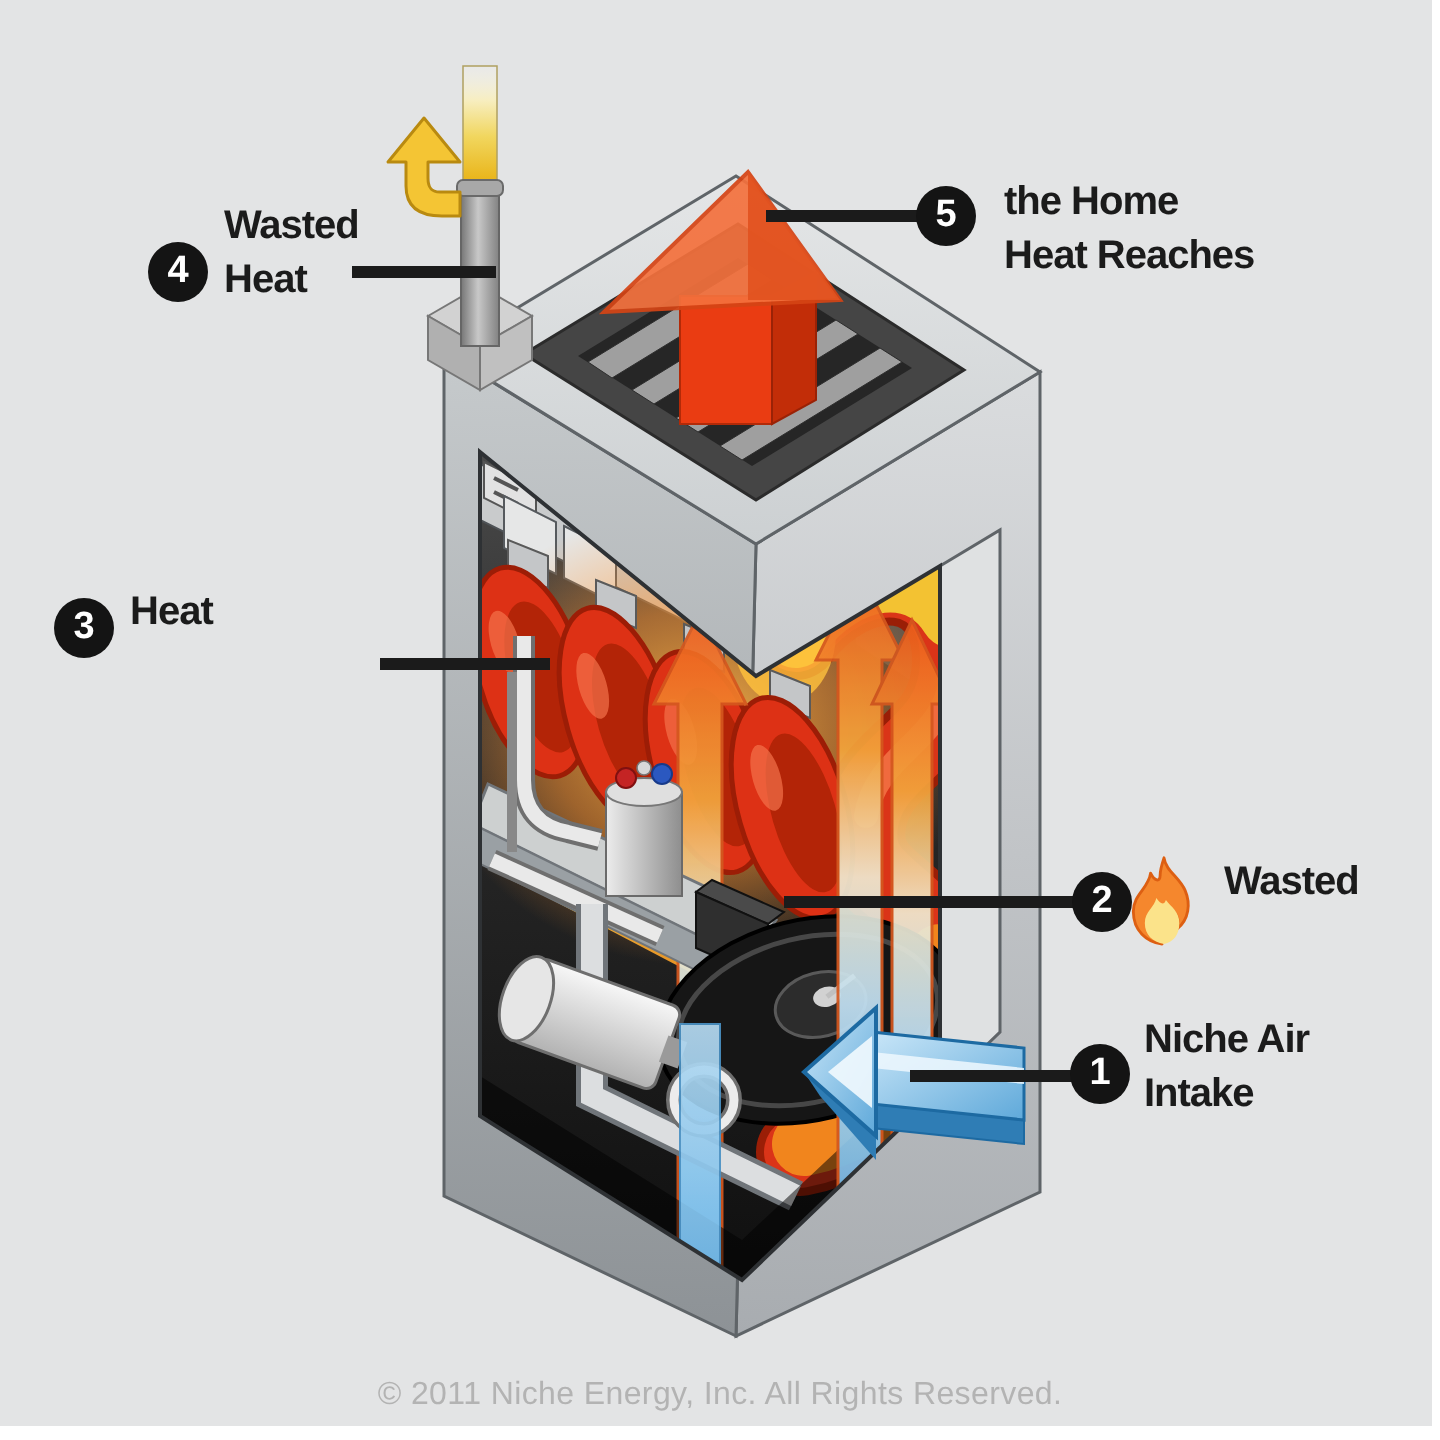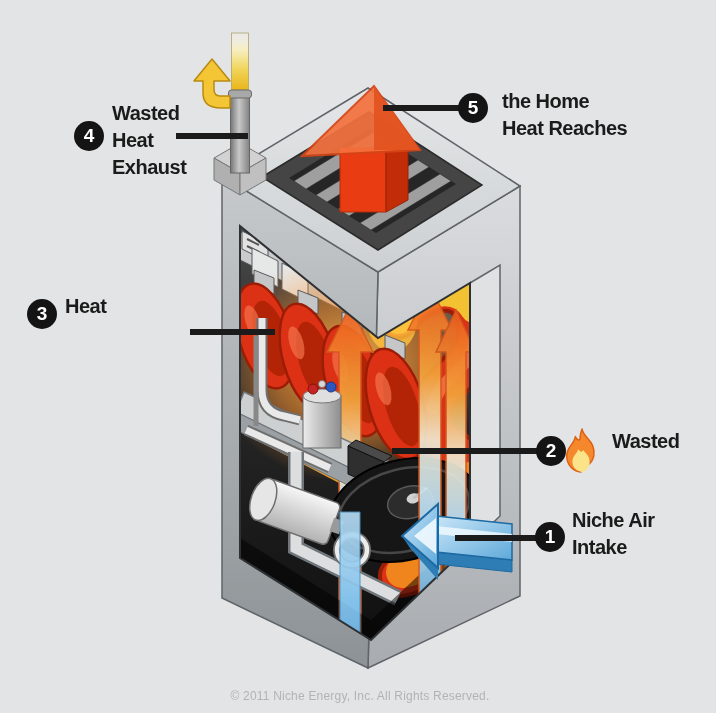--- a/index.html
+++ b/index.html
@@ -7,21 +7,21 @@
          font-family:"Liberation Sans",sans-serif;}
   .art{position:absolute;left:0;top:0;}
   .frame-strip{position:absolute;background:#ffffff;}
   .frame-right{left:716px;top:0;width:4px;height:720px;}
   .frame-bottom{left:0;top:713px;width:720px;height:7px;}
   .badge{position:absolute;width:30px;height:30px;border-radius:50%;background:#141414;
          color:#ffffff;font-weight:700;font-size:19px;line-height:30px;text-align:center;}
   .label{position:absolute;font-weight:700;font-size:20px;line-height:27px;color:#1b1b1b;
          letter-spacing:-0.5px;white-space:nowrap;}
   .copyright{position:absolute;left:0;right:0;top:689px;text-align:center;
-             font-weight:500;font-size:12px;color:#b3b3b3;letter-spacing:0.2px;}
+             font-weight:500;font-size:16px;color:#b3b3b3;letter-spacing:0.2px;}
   .flame{position:absolute;left:562px;top:427px;width:40px;height:46px;}
 </style>
 </head>
 <body>
 
 <div class="stage">
 
   <svg class="art" width="720" height="720" viewBox="0 0 720 720">
     <defs>
       <linearGradient id="gTop" x1="0" y1="0" x2="0" y2="1">
@@ -302,21 +302,20 @@
   </div>
   <div class="label" style="left:612px;top:428px">
     <div>Wasted</div>
   </div>
   <div class="label" style="left:65px;top:293px">
     <div>Heat</div>
   </div>
   <div class="label" style="left:112px;top:100px">
     <div>Wasted</div>
     <div>Heat</div>
-    <div>Exhaust</div>
   </div>
   <div class="label" style="left:502px;top:88px">
     <div>the Home</div>
     <div>Heat Reaches</div>
   </div>
 
   <div class="copyright">© 2011 Niche Energy, Inc. All Rights Reserved.</div>
 
   <div class="frame-strip frame-right"></div>
   <div class="frame-strip frame-bottom"></div>

